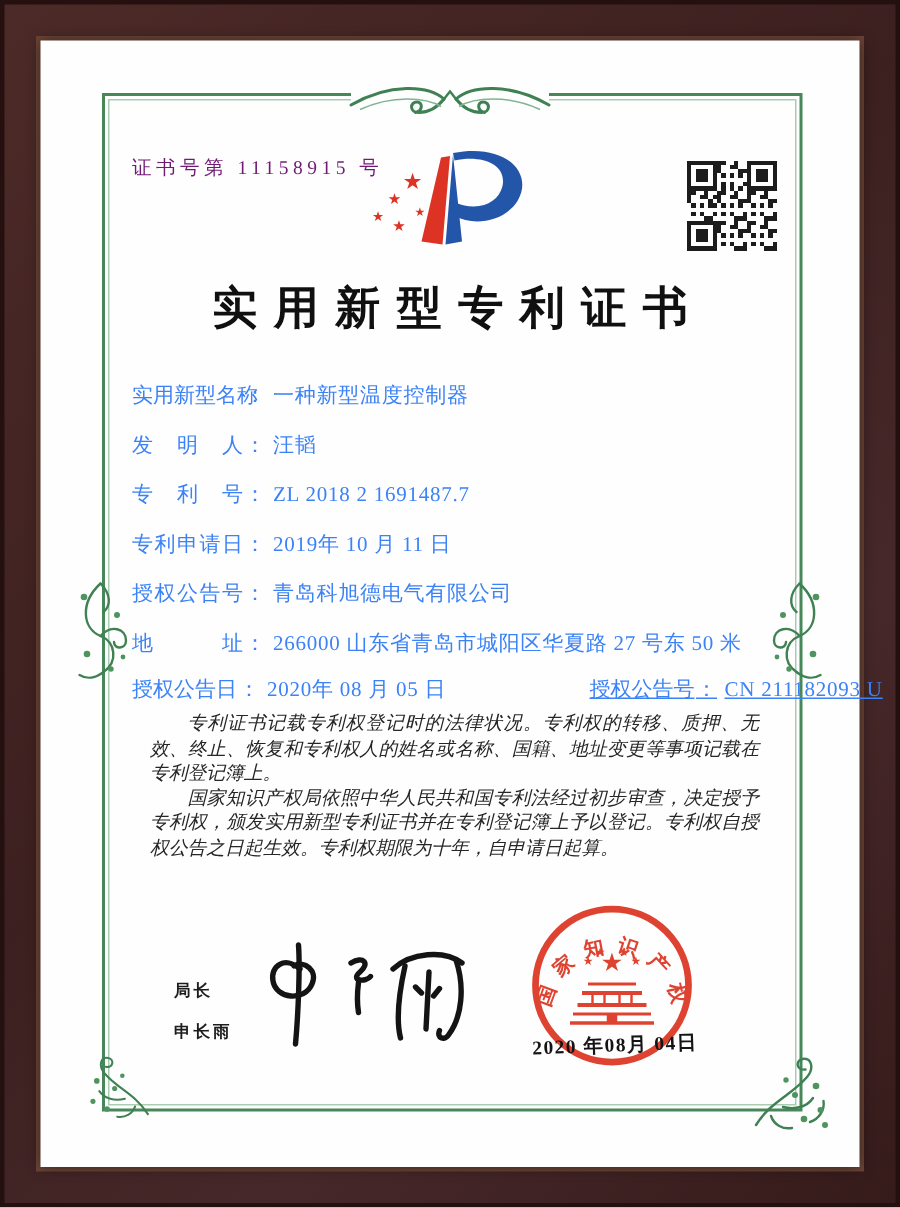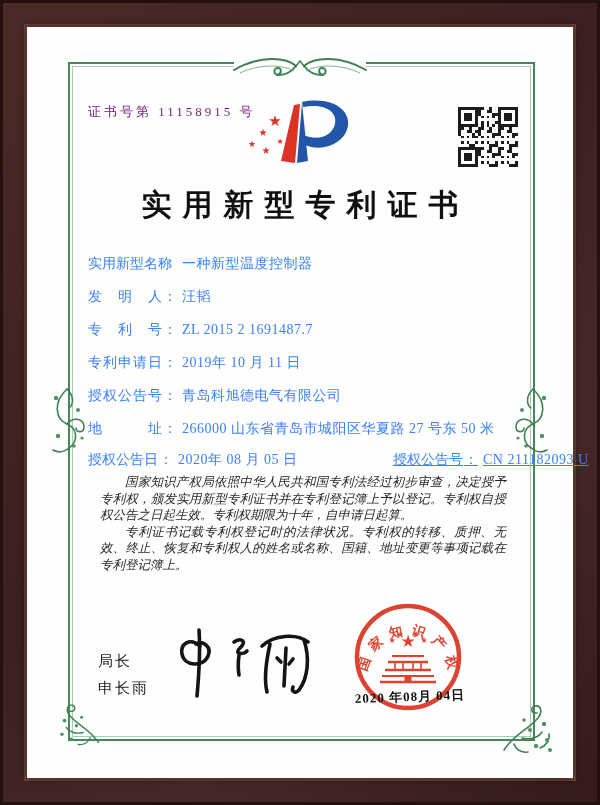--- a/index.html
+++ b/index.html
@@ -18,21 +18,21 @@
   
   .cert-no{position:absolute;left:88px;top:103px;font-size:13px;letter-spacing:3px;color:#701a75;white-space:nowrap;}
   .title{position:absolute;left:0;top:185px;width:600px;text-align:center;font-size:30px;font-weight:bold;color:#101010;letter-spacing:11px;text-indent:11px;white-space:nowrap;}
   .frow{position:absolute;left:88px;font-size:14px;color:#3b82f6;white-space:nowrap;}
   .flabel{display:inline-block;width:74px;text-align:justify;text-align-last:justify;}
   .fcolon{margin-left:1px;}
   .fvalue{margin-left:5px;letter-spacing:.5px;}
   .grant-b{position:absolute;left:305px;top:0;text-decoration:underline;}
   .body-text{position:absolute;left:100px;top:474px;width:406px;font-size:12.5px;line-height:16.5px;color:#262626;text-align:justify;font-style:italic;}
   .body-text p{margin:0;text-indent:2em;}
-  .officer{position:absolute;left:98px;top:648px;font-size:15px;color:#1d1d1d;line-height:27px;letter-spacing:2px;}
+  .officer{position:absolute;left:116px;top:648px;font-size:11px;color:#1d1d1d;line-height:27px;letter-spacing:2px;font-weight:bold;}
   .sig{position:absolute;left:172px;top:624px;width:160px;height:78px;}
   
   .seal{position:absolute;left:350px;top:599px;width:116px;height:116px;opacity:.95;}
   .seal-date{position:absolute;left:352px;top:688px;width:116px;text-align:center;font-size:13px;font-weight:bold;letter-spacing:1px;color:#141414;transform:rotate(-2deg);white-space:nowrap;}
   
   .logo{position:absolute;left:238px;top:92px;width:124px;height:80px;}
   .qr{position:absolute;left:458px;top:106px;width:60px;height:62px;}
   .orn{position:absolute;}
   .orn-top{left:230px;top:50px;width:140px;height:36px;}
   .orn-left{left:44px;top:386px;width:46px;height:72px;}
@@ -353,41 +353,41 @@
 
 <div class="title">实用新型专利证书</div>
 
 <div class="frow" style="top:255px">
   <span class="flabel">实用新型名称</span><span class="fcolon">：</span><span class="fvalue">一种新型温度控制器</span>
 </div>
 <div class="frow" style="top:288px">
   <span class="flabel">发明人</span><span class="fcolon">：</span><span class="fvalue">汪韬</span>
 </div>
 <div class="frow" style="top:321px">
-  <span class="flabel">专利号</span><span class="fcolon">：</span><span class="fvalue">ZL 2015 2 1691487.7</span>
+  <span class="flabel">专利号</span><span class="fcolon">：</span><span class="fvalue">ZL 2018 2 1691487.7</span>
 </div>
 <div class="frow" style="top:354px">
   <span class="flabel">专利申请日</span><span class="fcolon">：</span><span class="fvalue">2019年 10 月 11 日</span>
 </div>
 <div class="frow" style="top:387px">
   <span class="flabel">授权公告号</span><span class="fcolon">：</span><span class="fvalue">青岛科旭德电气有限公司</span>
 </div>
 <div class="frow" style="top:420px">
   <span class="flabel">地址</span><span class="fcolon">：</span><span class="fvalue">266000 山东省青岛市城阳区华夏路 27 号东 50 米</span>
 </div>
 <div class="frow" style="top:451px">
   <span>授权公告日</span><span class="fcolon">：</span><span class="fvalue">2020年 08 月 05 日</span>
   <span class="grant-b">
     <span>授权公告号</span><span class="fcolon">：</span><span class="fvalue">CN 211182093 U</span>
   </span>
 </div>
 
 <div class="body-text">
+  <p>专利证书记载专利权登记时的法律状况。专利权的转移、质押、无效、终止、恢复和专利权人的姓名或名称、国籍、地址变更等事项记载在专利登记簿上。</p>
   <p>国家知识产权局依照中华人民共和国专利法经过初步审查，决定授予专利权，颁发实用新型专利证书并在专利登记簿上予以登记。专利权自授权公告之日起生效。专利权期限为十年，自申请日起算。</p>
-  <p>专利证书记载专利权登记时的法律状况。专利权的转移、质押、无效、终止、恢复和专利权人的姓名或名称、国籍、地址变更等事项记载在专利登记簿上。</p>
 </div>
 
 <div class="officer">
   <div>局长</div>
   <div>申长雨</div>
 </div>
 
 <svg class="sig" viewBox="0 0 160 78">
   <g fill="none" stroke="#141414" stroke-width="3.6" stroke-linecap="round">
     <path d="M28,22 C18,13 8,20 10,30 C12,42 31,44 36,32 C40,23 31,16 24,20"></path>

